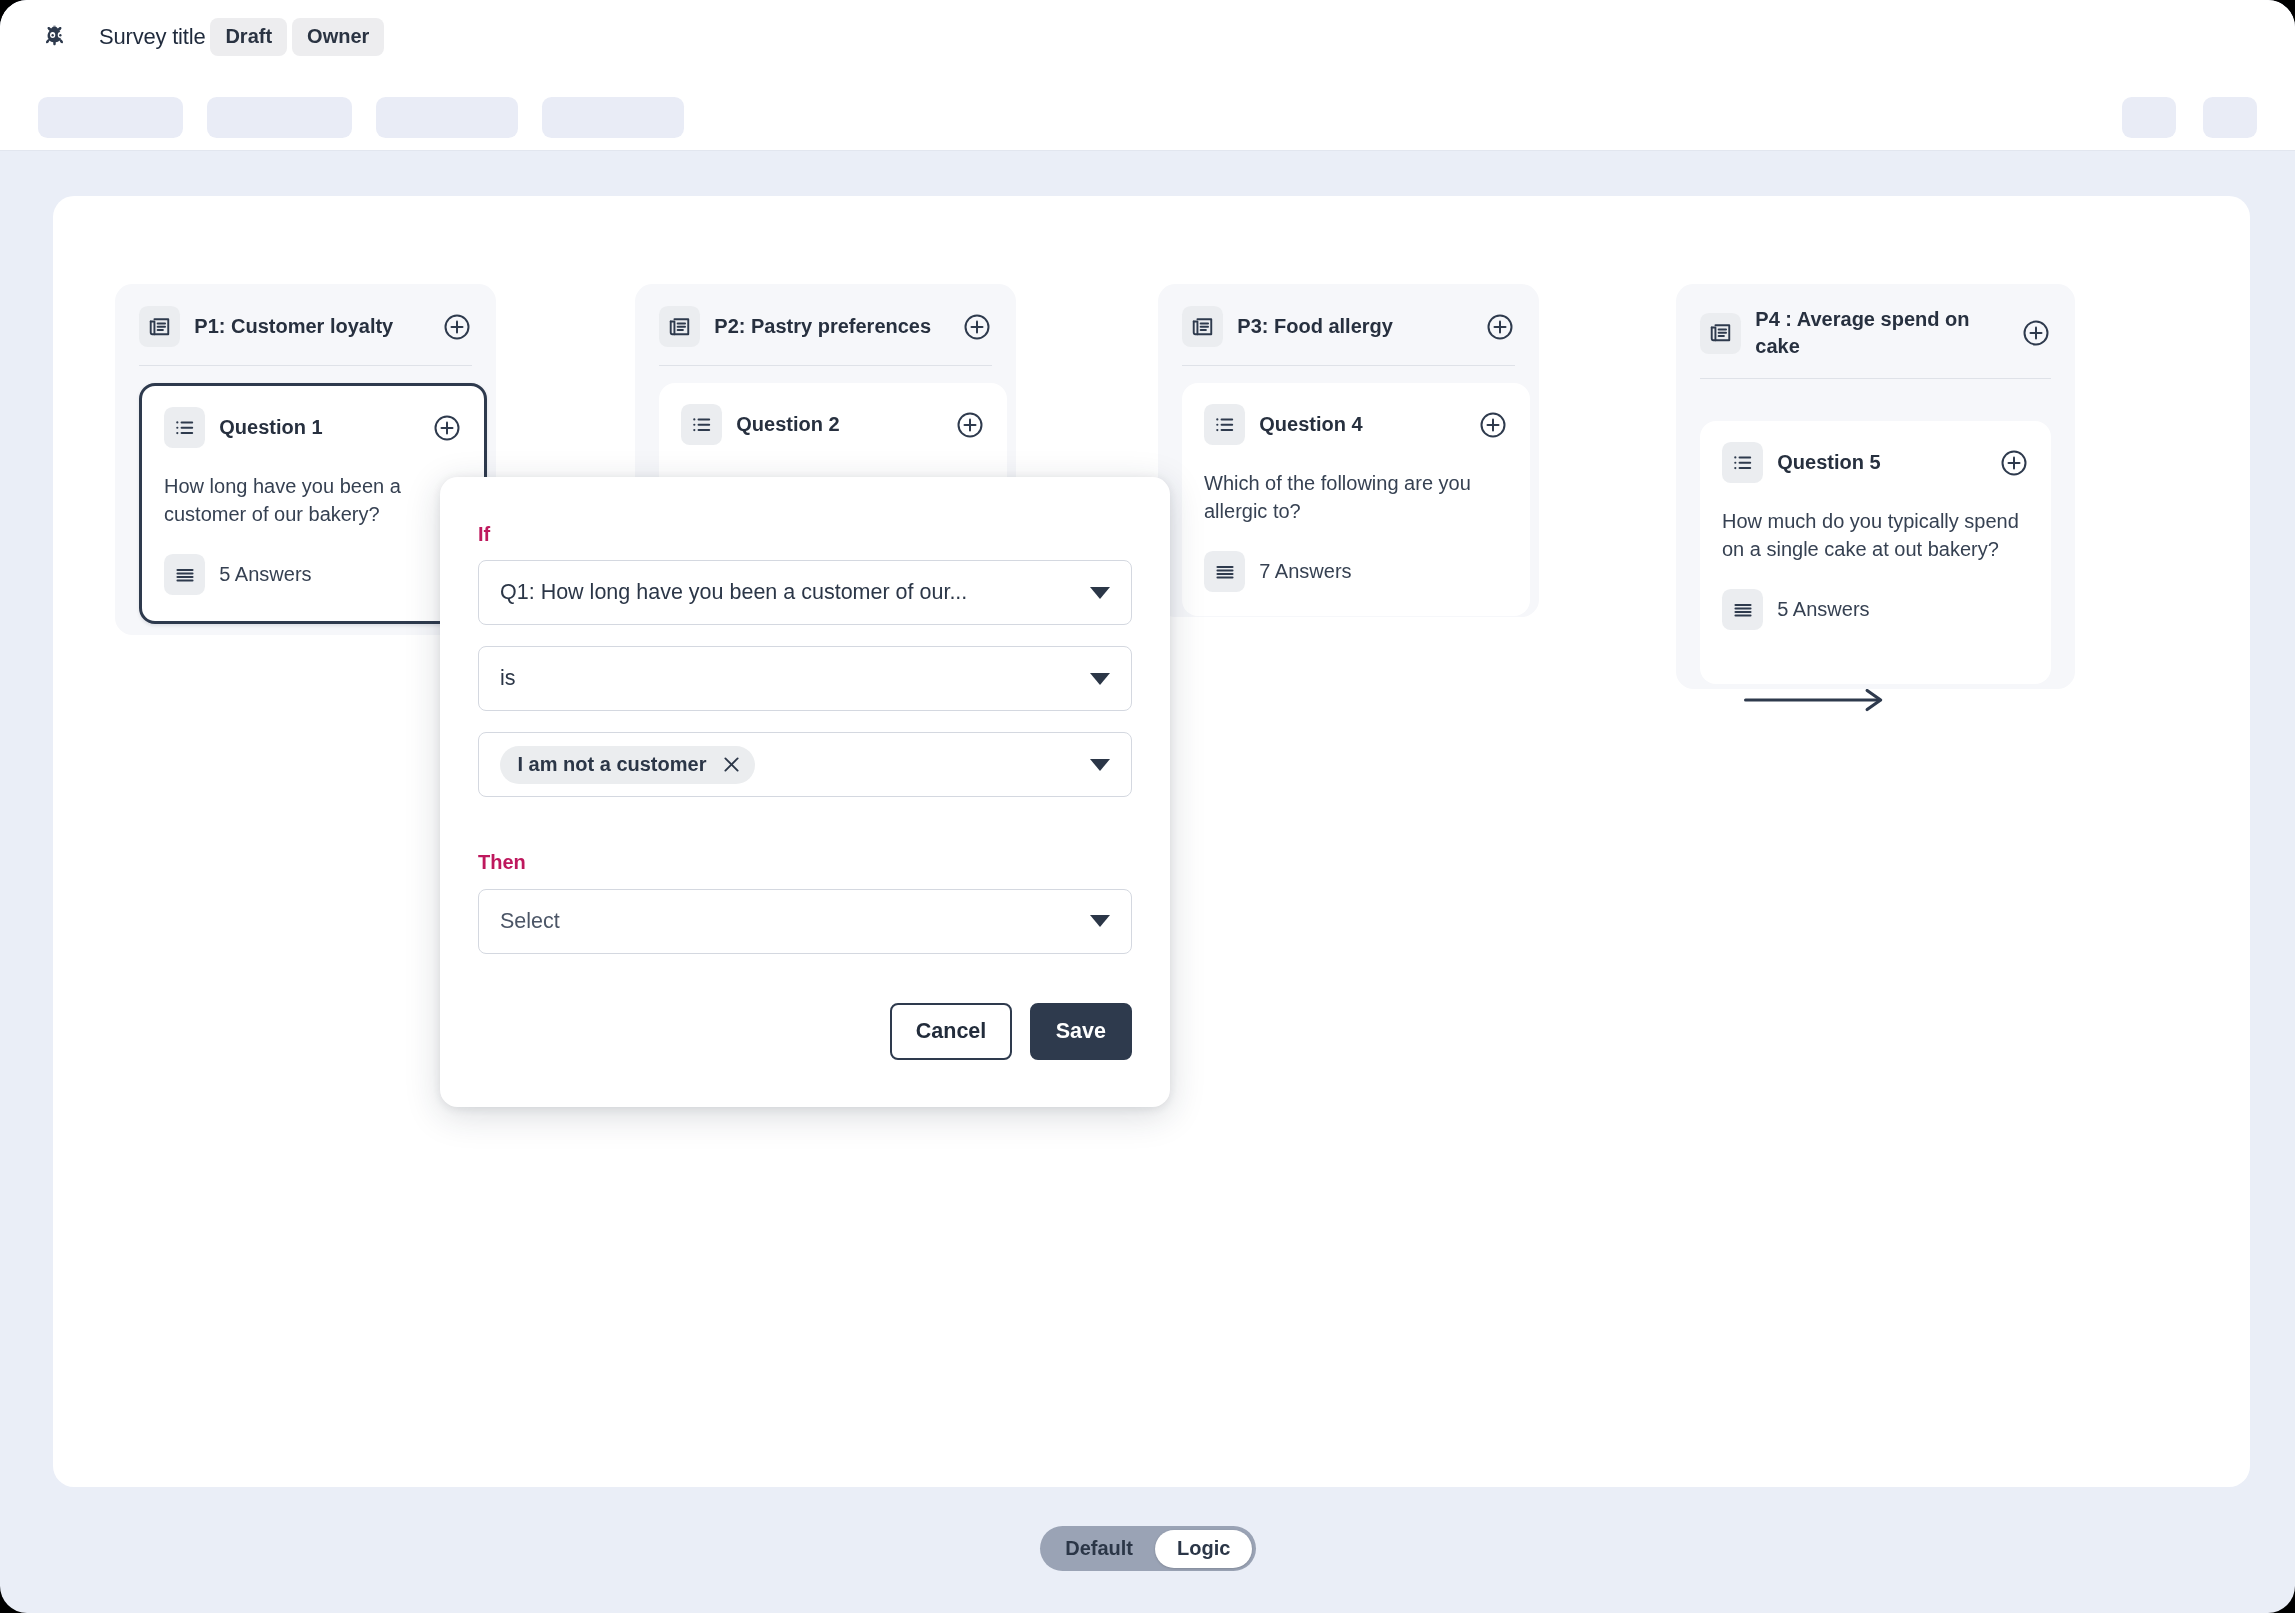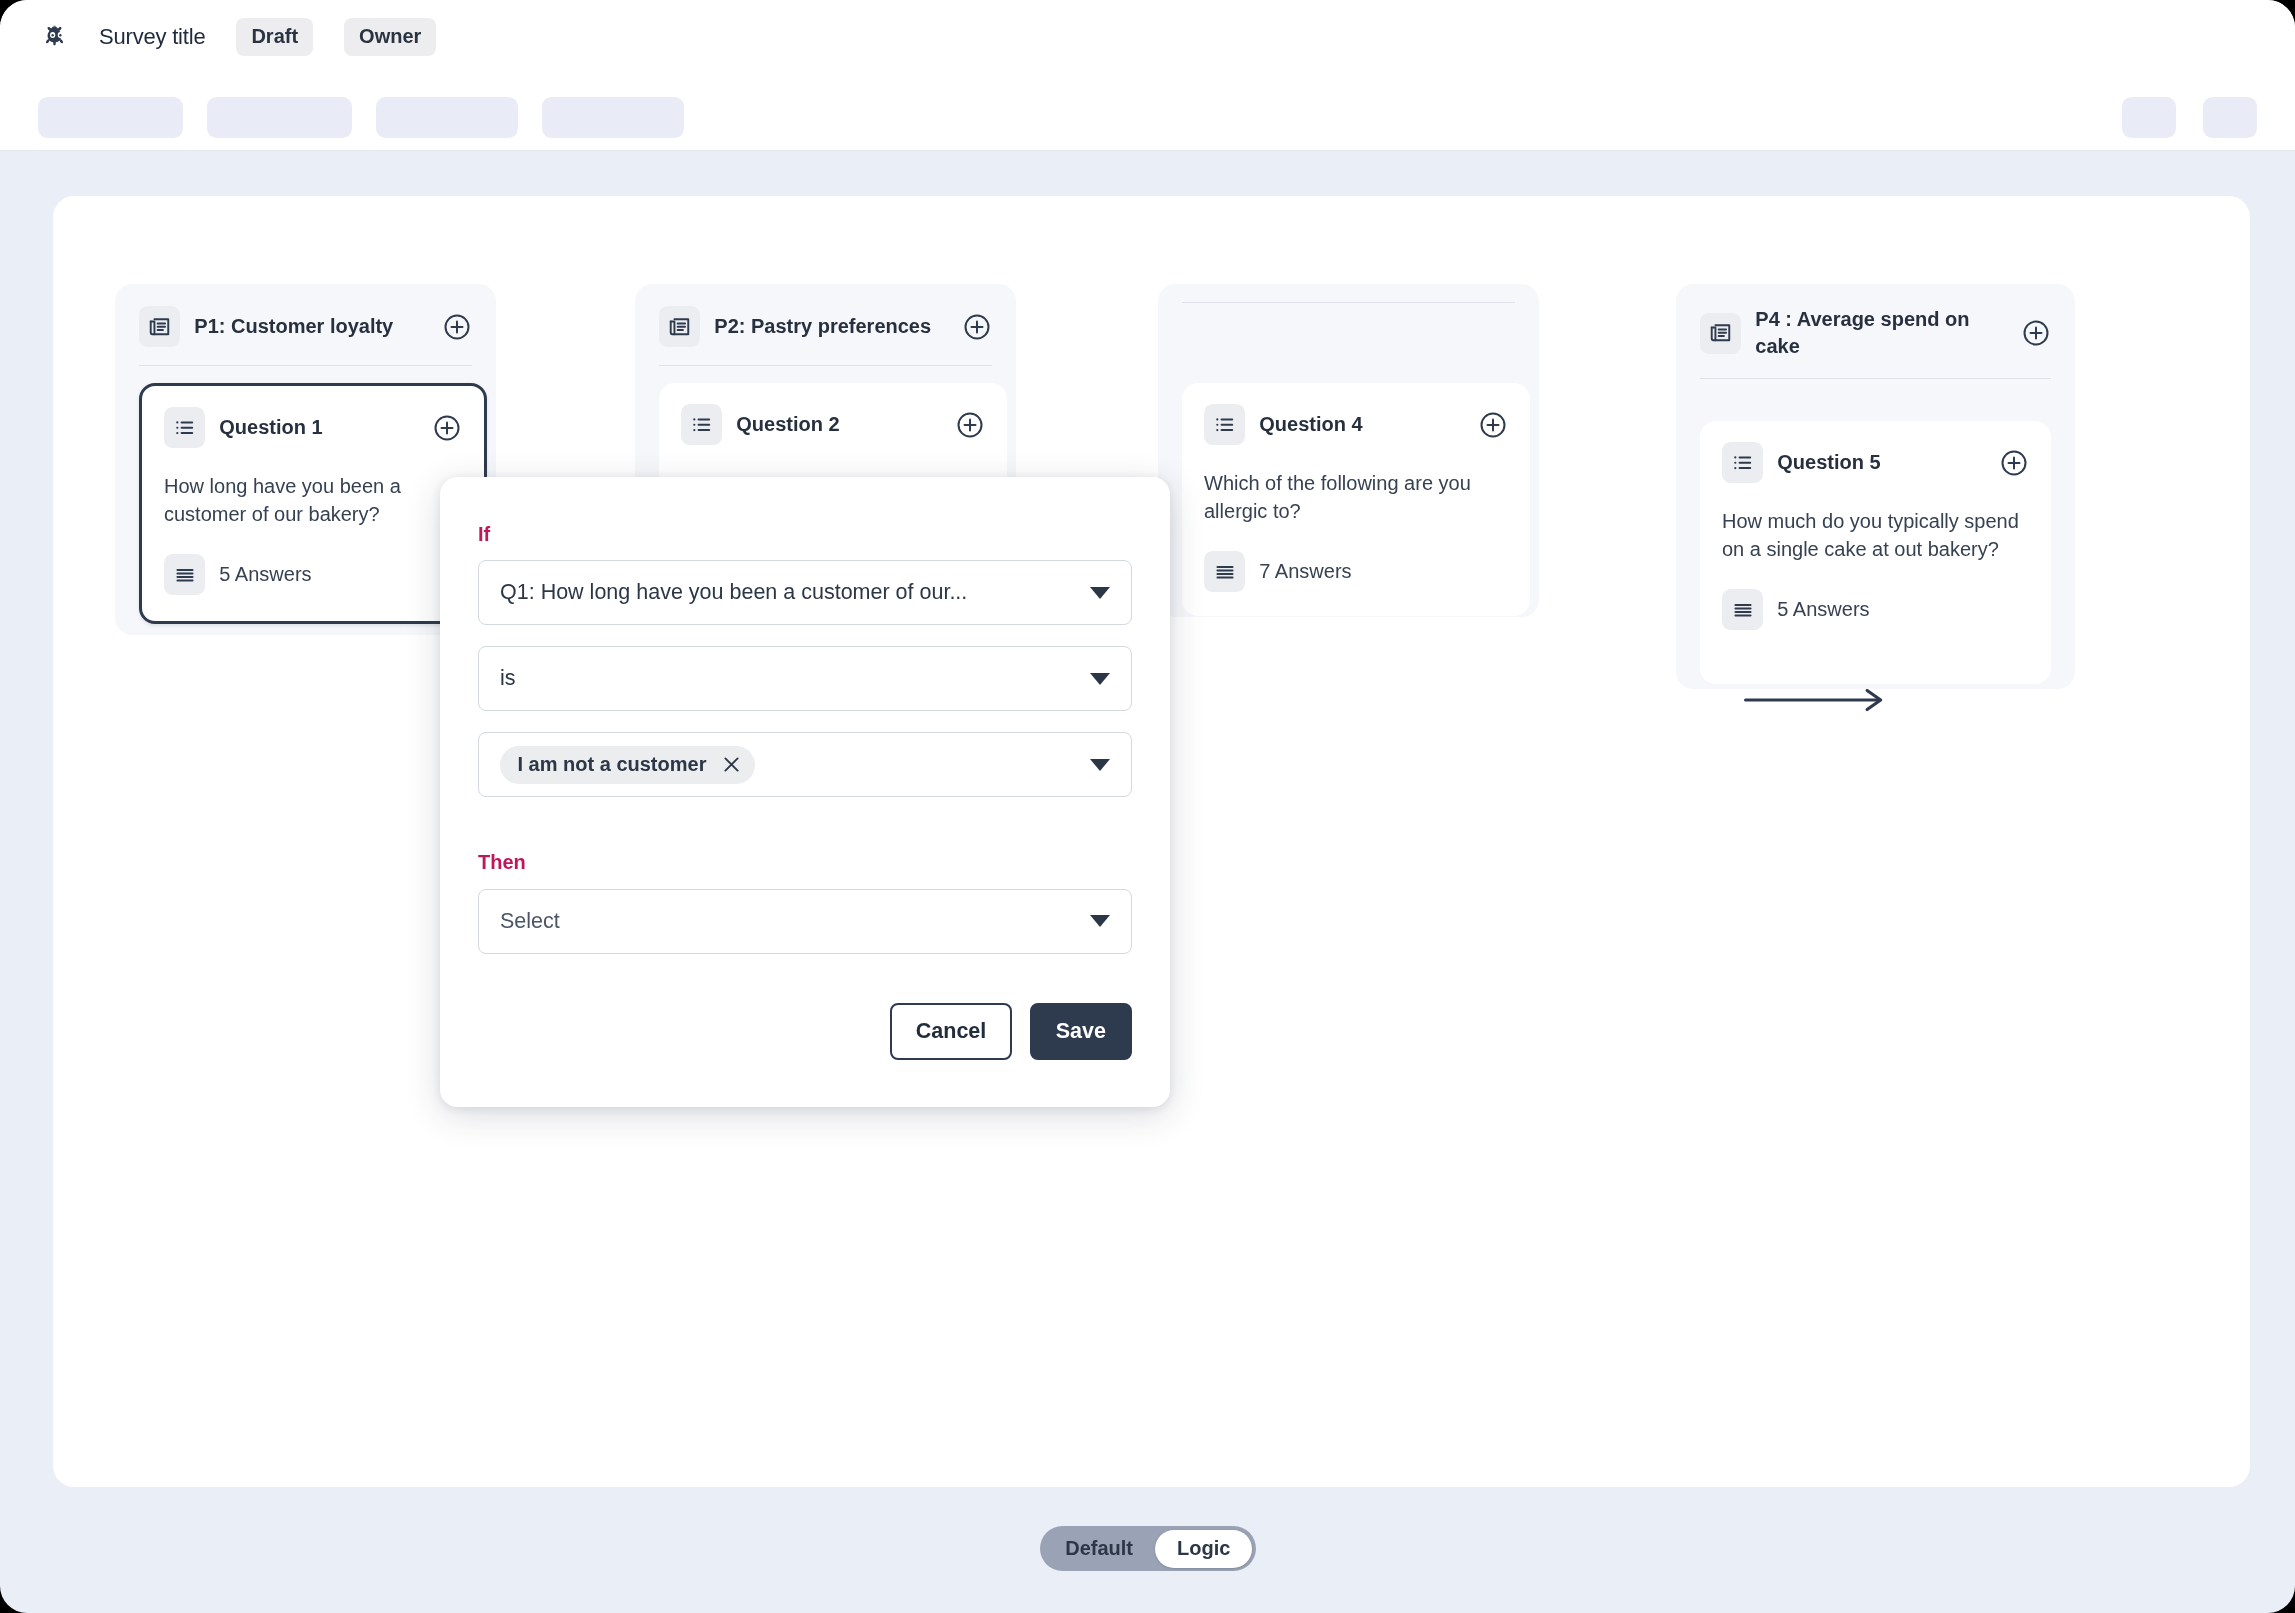--- a/index.html
+++ b/index.html
@@ -47,21 +47,21 @@
   #survey-title {
     font-size: 22px;
     font-weight: normal;
     color: #1f2a3c;
     letter-spacing: -0.2px;
     margin-left: 24px;
     white-space: nowrap;
   }
 
   .header-badge {
-    margin-left: 31px;
+    margin-left: 5px;
     background: #ededef;
     color: #2a3342;
     font-size: 20px;
     font-weight: bold;
     border-radius: 8px;
     padding: 7.2px 15px 8.8px 15px;
     white-space: nowrap;
   }
 
   
@@ -460,20 +460,41 @@
           <svg width="30" height="30" viewBox="0 0 24 24" fill="none" stroke="#2e3a4d" stroke-width="1.6" stroke-linecap="round">
             <circle cx="12" cy="12" r="9.2"></circle>
               <line x1="12" y1="7.6" x2="12" y2="16.4"></line>
               <line x1="7.6" y1="12" x2="16.4" y2="12"></line>
           </svg>
         </span>
       </div>
     </div>
 
     <div class="page-card" style="left:1105px; top:88px; width:381px; height:333px;">
+      <div class="page-head">
+        <div class="page-head-inner">
+          <span class="icon-tile">
+            <svg width="25.5" height="25.5" viewBox="0 0 24 24" fill="none" stroke="#2e3a4d" stroke-width="1.8" stroke-linecap="round" stroke-linejoin="round">
+              <path d="M7 5h13v14H5a1.5 1.5 0 0 1-1.5-1.5V7"></path>
+              <path d="M3.5 7h3.5v12"></path>
+              <line x1="10" y1="9" x2="17" y2="9"></line>
+              <line x1="10" y1="12" x2="17" y2="12"></line>
+              <line x1="10" y1="15" x2="15" y2="15"></line>
+            </svg>
+          </span>
+          <span class="page-title">P3: Food allergy</span>
+        </div>
+        <span class="plus-btn">
+          <svg width="30" height="30" viewBox="0 0 24 24" fill="none" stroke="#2e3a4d" stroke-width="1.6" stroke-linecap="round">
+            <circle cx="12" cy="12" r="9.2"></circle>
+              <line x1="12" y1="7.6" x2="12" y2="16.4"></line>
+              <line x1="7.6" y1="12" x2="16.4" y2="12"></line>
+          </svg>
+        </span>
+      </div>
       <div class="page-divider"></div>
     </div>
 
     <div class="q-card" style="left:1129px; top:187px; width:348px; height:233px;">
       <div class="q-head">
         <span class="icon-tile">
           <svg width="25.5" height="25.5" viewBox="0 0 24 24" fill="none" stroke="#2e3a4d" stroke-width="1.9" stroke-linecap="round">
             <circle cx="5" cy="7" r="1.05" fill="#2e3a4d" stroke="none"></circle>
             <circle cx="5" cy="12" r="1.05" fill="#2e3a4d" stroke="none"></circle>
             <circle cx="5" cy="17" r="1.05" fill="#2e3a4d" stroke="none"></circle>

